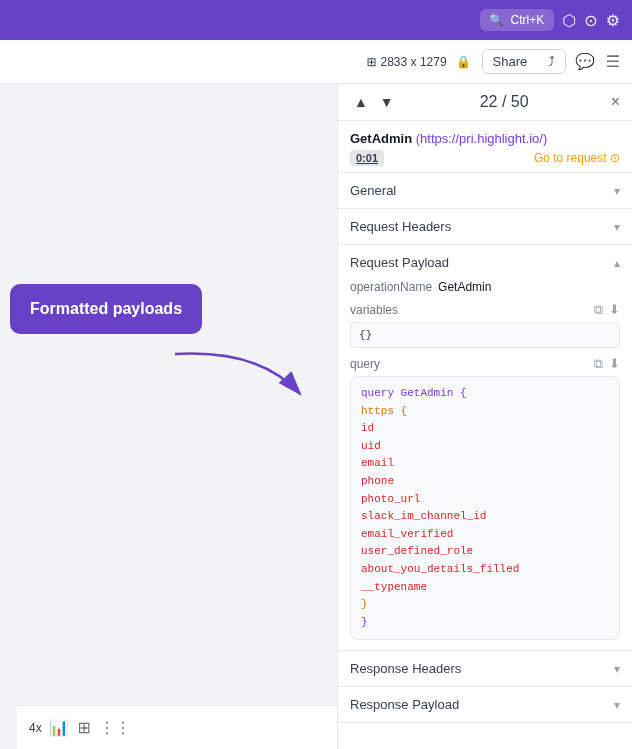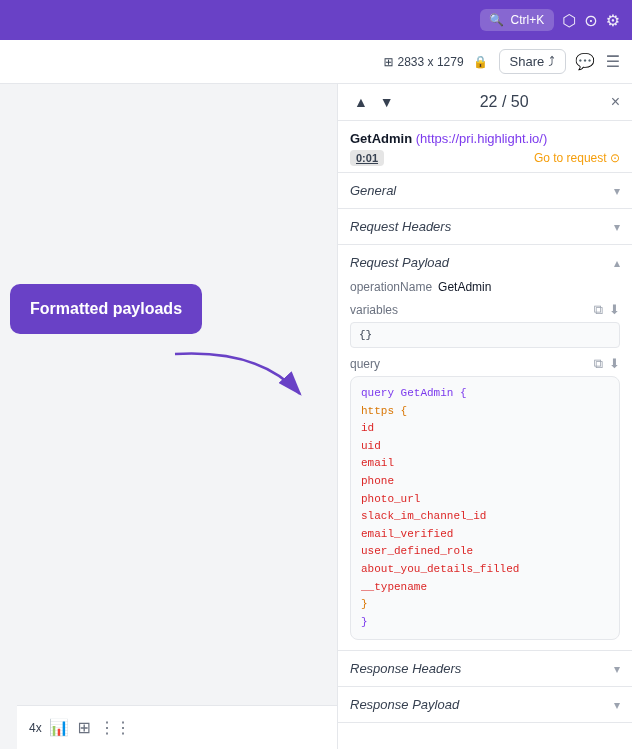--- a/index.html
+++ b/index.html
@@ -60,21 +60,21 @@
       gap: 4px;
       font-size: 12px;
       color: #374151;
     }
 
     .lock-icon { font-size: 12px; color: #9ca3af; }
 
     .share-btn {
       display: flex;
       align-items: center;
-      gap: 4px;
+      gap: 21px;
       font-size: 13px;
       color: #374151;
       border: 1px solid #d1d5db;
       border-radius: 6px;
       padding: 4px 10px;
       cursor: pointer;
       background: white;
     }
 
     .icon-btn {
@@ -192,21 +192,20 @@
       justify-content: space-between;
       padding: 10px 12px;
       border-bottom: 1px solid #e5e7eb;
       cursor: pointer;
     }
 
     .section-title {
       font-size: 13px;
       color: #374151;
       font-weight: 500;
-      font-style: italic;
     }
 
     .chevron {
       font-size: 12px;
       color: #9ca3af;
     }
 
     
     .payload-section {
       border-bottom: 1px solid #e5e7eb;

